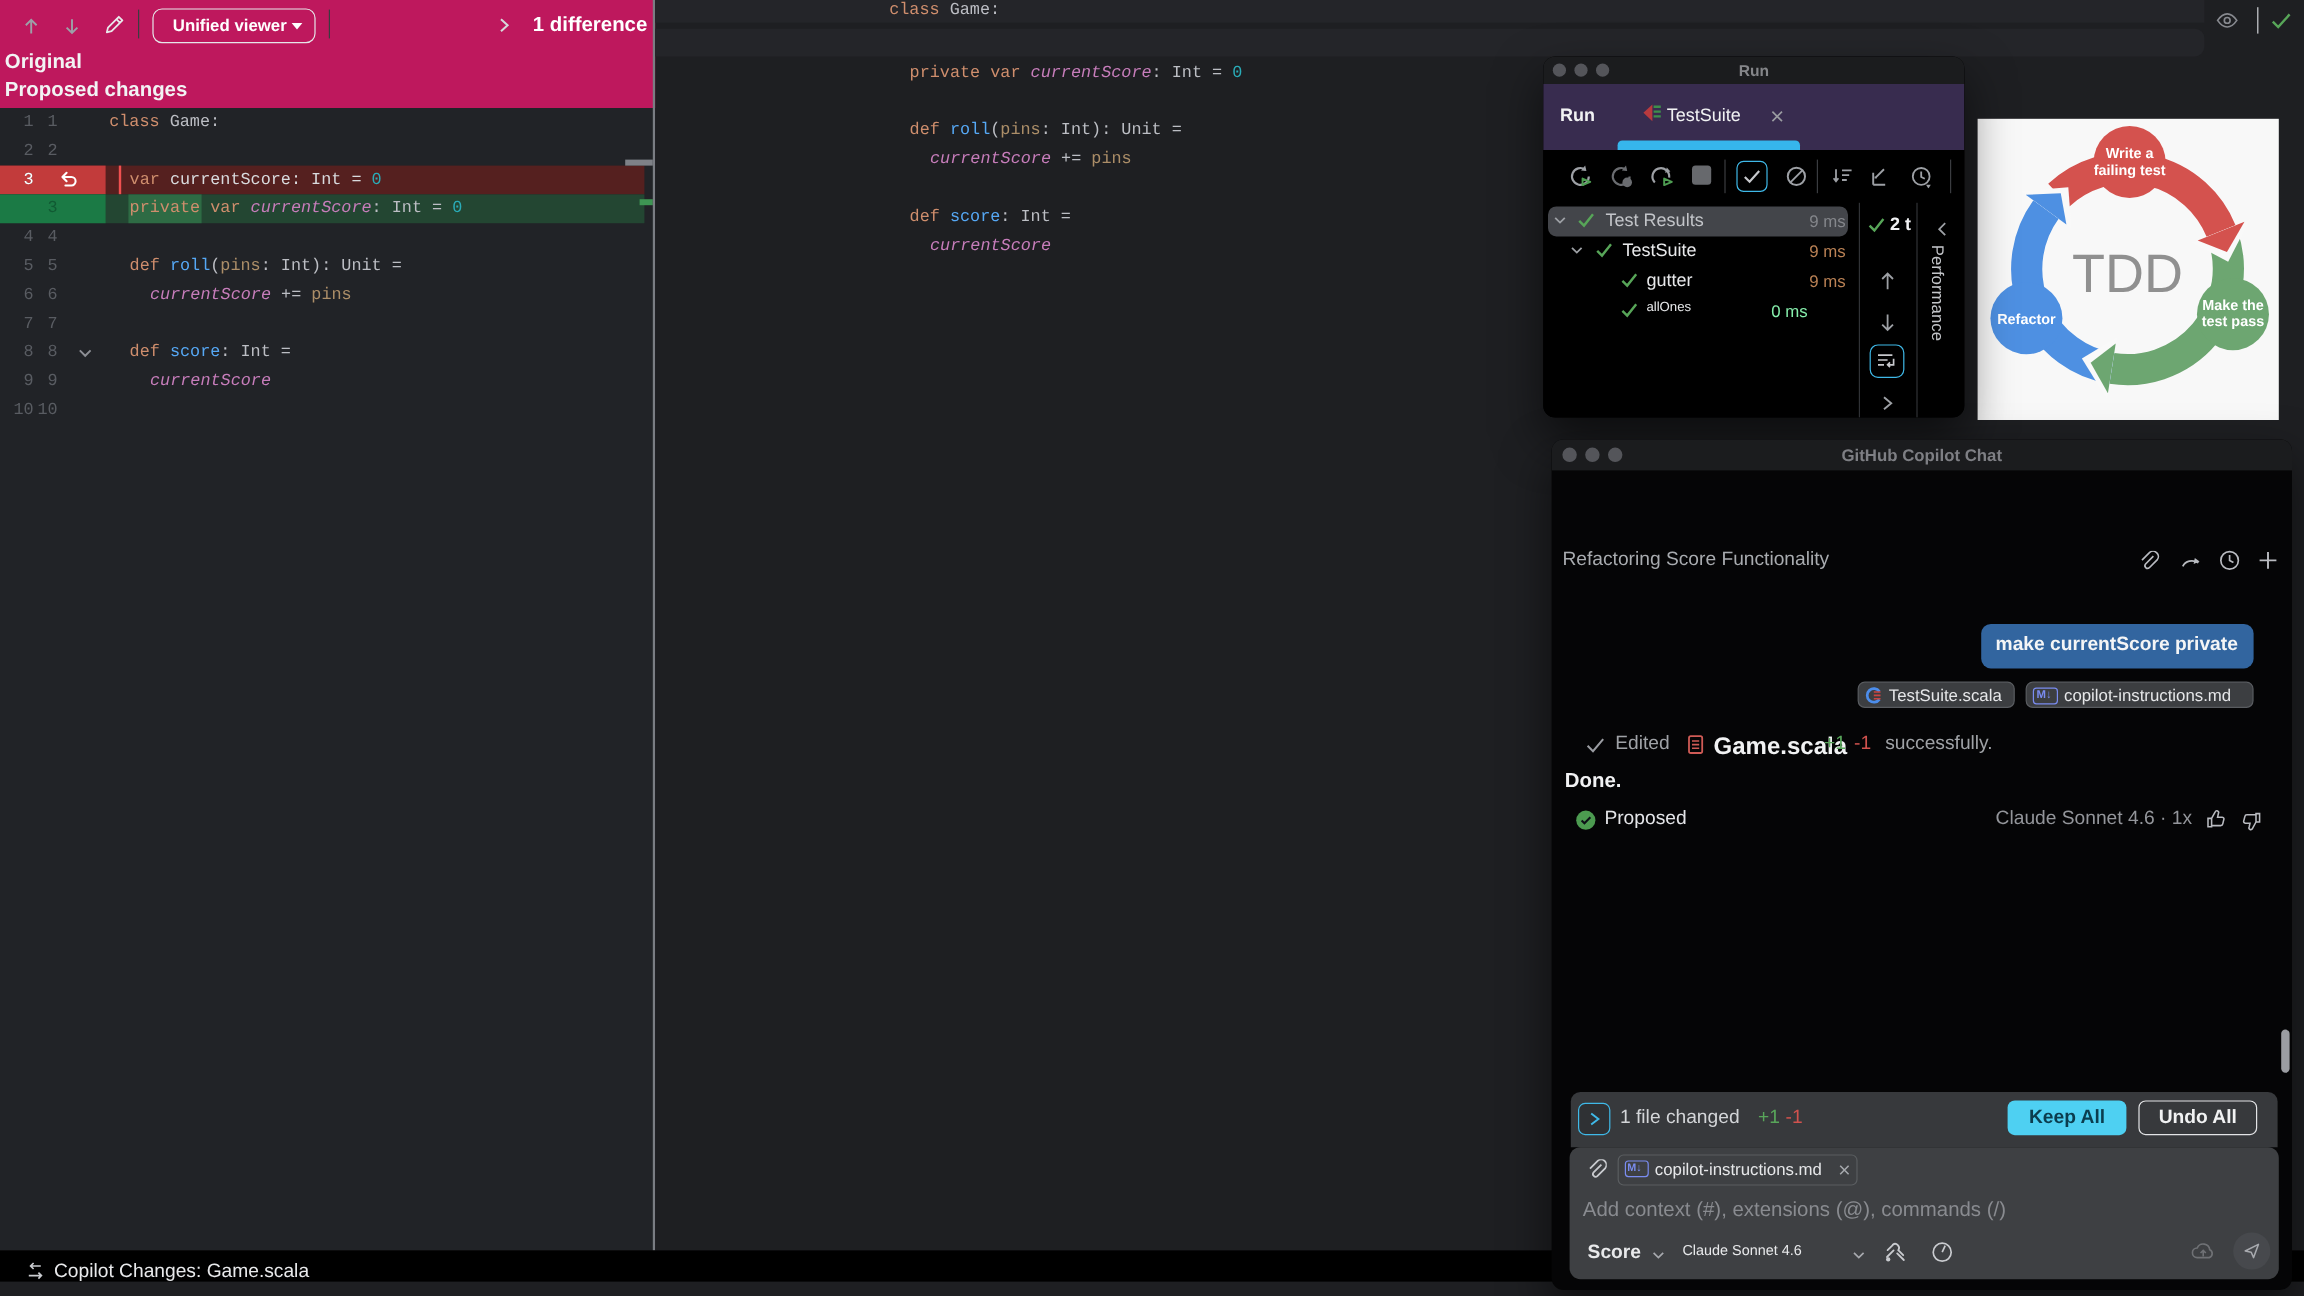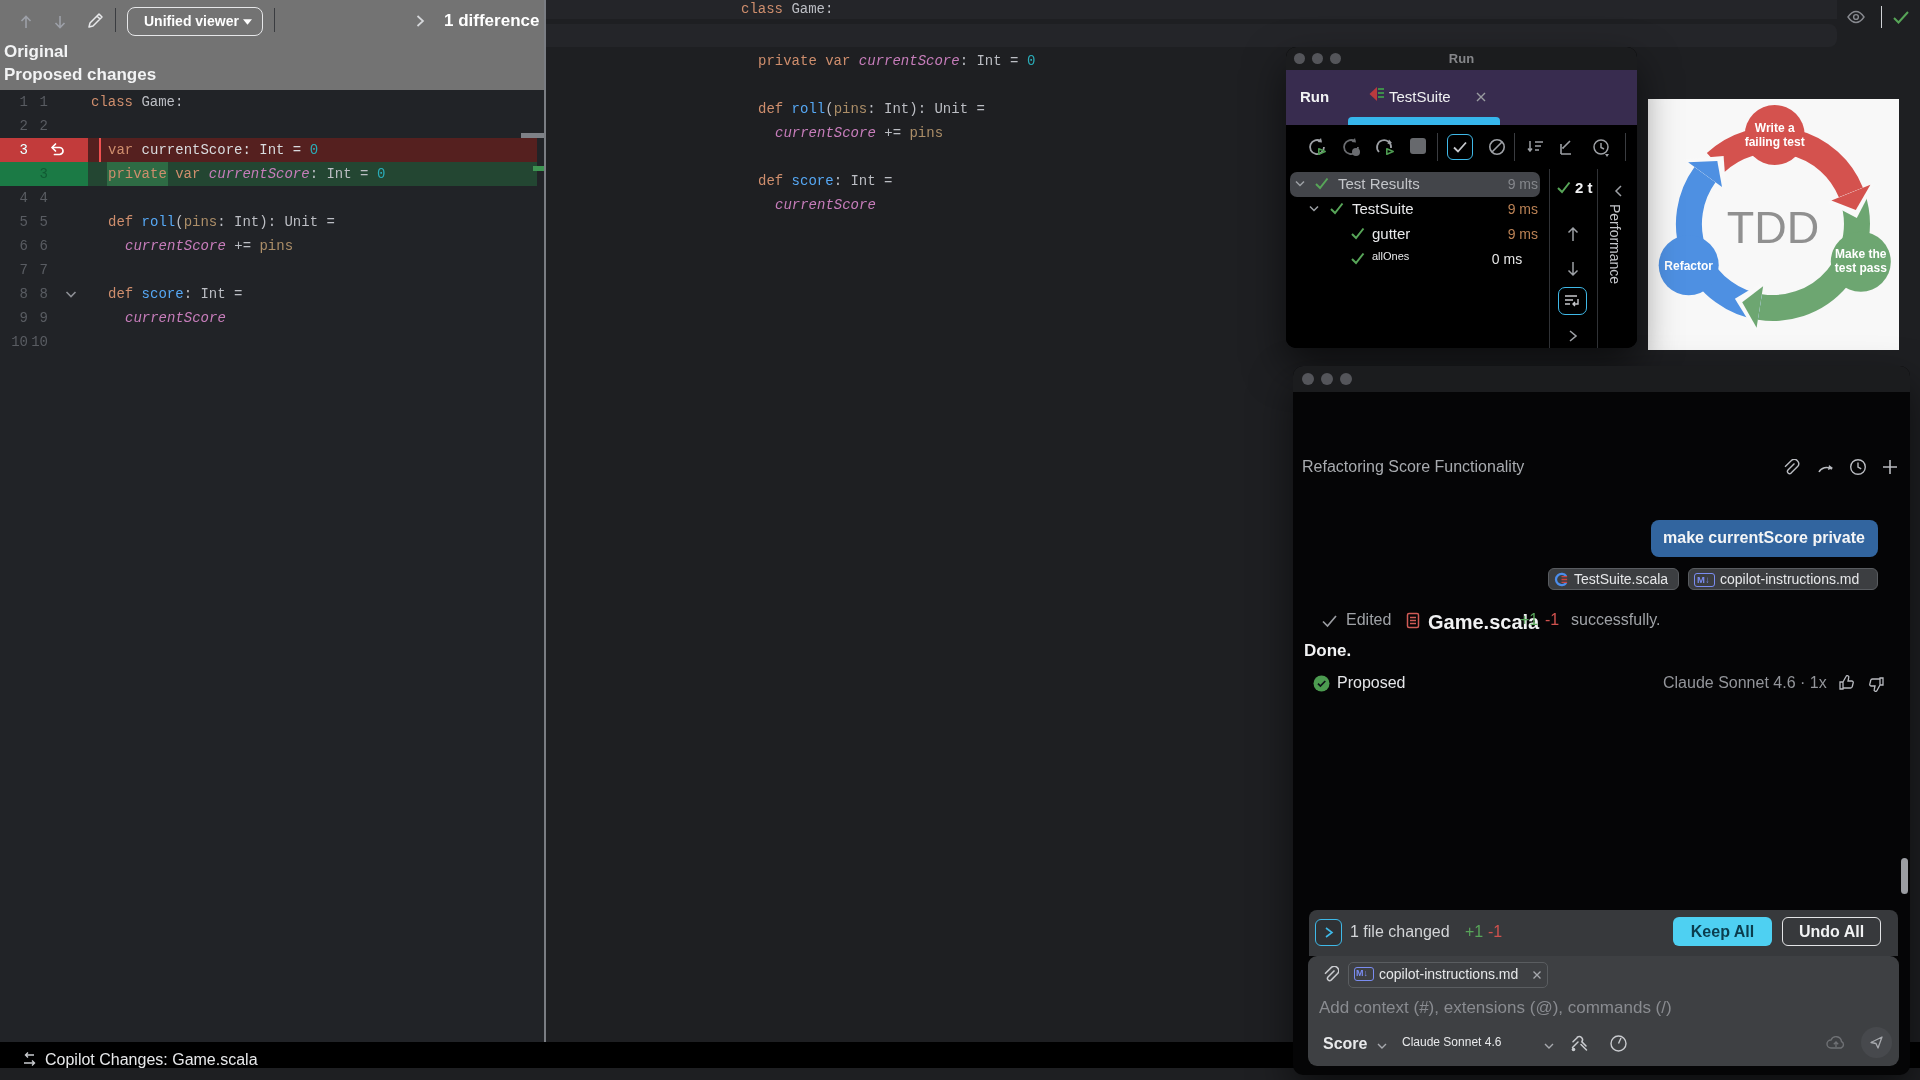--- a/index.html
+++ b/index.html
@@ -2,21 +2,21 @@
 <html><head><meta charset="utf-8"><style>
 *{margin:0;padding:0;box-sizing:border-box}
 html,body{width:1920px;height:1080px;overflow:hidden;background:#1E1F22;font-family:"Liberation Sans",sans-serif}
 .abs{position:absolute}
 .mono{font-family:"Liberation Mono",monospace;font-size:14px;line-height:24px;white-space:pre}
 .kw{color:#CF8E6D}.pl{color:#BCBEC4}.fld{color:#C77DBB;font-style:italic}.num{color:#2AACB8}.fn{color:#56A8F5}.par{color:#AC8E68}
 </style></head>
 <body>
 
 <div class="abs" style="left:0;top:0;width:544px;height:1042px;background:#212327">
-  <div class="abs" style="left:0;top:0;width:652px;height:90px;background:#737373">
+  <div class="abs" style="left:0;top:0;width:652px;height:90px;background:#be185d">
 
     <svg class="abs" style="left:17px;top:13px" width="18" height="18" viewBox="0 0 18 18">
         <path d="M9 15V4M4.5 8L9 3.5L13.5 8" stroke="#9DA0A8" stroke-width="1.6" fill="none"></path>
       </svg>
     <svg class="abs" style="left:51px;top:13px" width="18" height="18" viewBox="0 0 18 18">
         <path d="M9 3v11M4.5 10L9 14.5L13.5 10" stroke="#9DA0A8" stroke-width="1.6" fill="none"></path>
       </svg>
     <svg class="abs" style="left:86px;top:12px" width="18" height="18" viewBox="0 0 18 18">
         <path d="M3 15l1-4L13 2l3 3L7 14l-4 1z M11 4l3 3" stroke="#E8E9EB" stroke-width="1.5" fill="none" stroke-linejoin="round"></path>
       </svg>
@@ -225,21 +225,21 @@
     <div class="abs" style="left:190px;top:32px;width:62px;text-align:right;color:#BB8255;font-size:14px">9 ms</div>
     <svg class="abs" style="left:64px;top:58px" width="15" height="13" viewBox="0 0 15 13">
         <path d="M2 7l4 4L13.5 1.5" stroke="#57A558" stroke-width="2" fill="none"></path>
       </svg>
     <div class="abs" style="left:86px;top:56px;color:#E8E9EB;font-size:15px">gutter</div>
     <div class="abs" style="left:190px;top:57px;width:62px;text-align:right;color:#BB8255;font-size:14px">9 ms</div>
     <svg class="abs" style="left:64px;top:83px" width="15" height="13" viewBox="0 0 15 13">
         <path d="M2 7l4 4L13.5 1.5" stroke="#57A558" stroke-width="2" fill="none"></path>
       </svg>
     <div class="abs" style="left:86px;top:81px;color:#E8E9EB;font-size:11px">allOnes</div>
-    <div class="abs" style="left:190px;top:82px;width:62px;text-align:center;color:#e5e5e5;font-size:14px">0 ms</div>
+    <div class="abs" style="left:190px;top:82px;width:62px;text-align:left;color:#86efac;font-size:14px">0 ms</div>
   </div>
 
   <div class="abs" style="left:263px;top:122px;width:1px;height:179px;background:#303236"></div>
   <div class="abs" style="left:311px;top:122px;width:1px;height:179px;background:#303236"></div>
   <svg class="abs" style="left:270px;top:134px" width="15" height="13" viewBox="0 0 15 13">
       <path d="M2 7l4 4L13.5 1.5" stroke="#57A558" stroke-width="2" fill="none"></path>
     </svg>
   <div class="abs" style="left:289px;top:132px;width:22px;overflow:hidden;color:#F0F1F3;font-size:15px;font-weight:700;white-space:nowrap">2 t</div>
   <svg class="abs" style="left:279px;top:178px" width="16" height="18" viewBox="0 0 16 18">
       <path d="M8 16V3M3.5 7.5L8 3l4.5 4.5" stroke="#9DA0A5" stroke-width="1.5" fill="none"></path>
@@ -260,20 +260,21 @@
       </svg>
     <div class="abs" style="left:4px;top:22px;color:#C3C5C9;font-size:14px;writing-mode:vertical-rl">Performance</div>
   </div>
 </div>
 
 <div class="abs" style="left:1293px;top:366px;width:617px;height:709px;border-radius:10px;background:#050506;box-shadow:0 18px 40px rgba(0,0,0,.55);overflow:hidden">
   <div class="abs" style="left:0;top:0;width:617px;height:26px;background:#1B1C1E">
     <div class="abs" style="left:9px;top:7px;width:12px;height:12px;border-radius:50%;background:#54555A"></div>
     <div class="abs" style="left:28px;top:7px;width:12px;height:12px;border-radius:50%;background:#54555A"></div>
     <div class="abs" style="left:47px;top:7px;width:12px;height:12px;border-radius:50%;background:#54555A"></div>
+    <div class="abs" style="left:0;top:5px;width:617px;text-align:center;color:#7E7F84;font-size:14px;font-weight:700">GitHub Copilot Chat</div>
   </div>
 
   <div class="abs" style="left:9px;top:92px;color:#A8ABAF;font-size:16px">Refactoring Score Functionality</div>
   <svg class="abs" style="left:489px;top:93px" width="18" height="18" viewBox="0 0 18 18">
       <path d="M12.5 4.5L6 11a2.2 2.2 0 0 0 3.1 3.1l6.5-6.5a4.4 4.4 0 0 0-6.2-6.2L3 7.8" stroke="#B9BBC0" stroke-width="1.4" fill="none"></path>
     </svg>
     <svg class="abs" style="left:524px;top:96px" width="19" height="14" viewBox="0 0 19 14">
       <path d="M2 10c2-4.5 8-6 13-3" stroke="#B9BBC0" stroke-width="1.5" fill="none"></path>
       <path d="M12 3l4 3l-5 2z" fill="#B9BBC0"></path>
     </svg>

